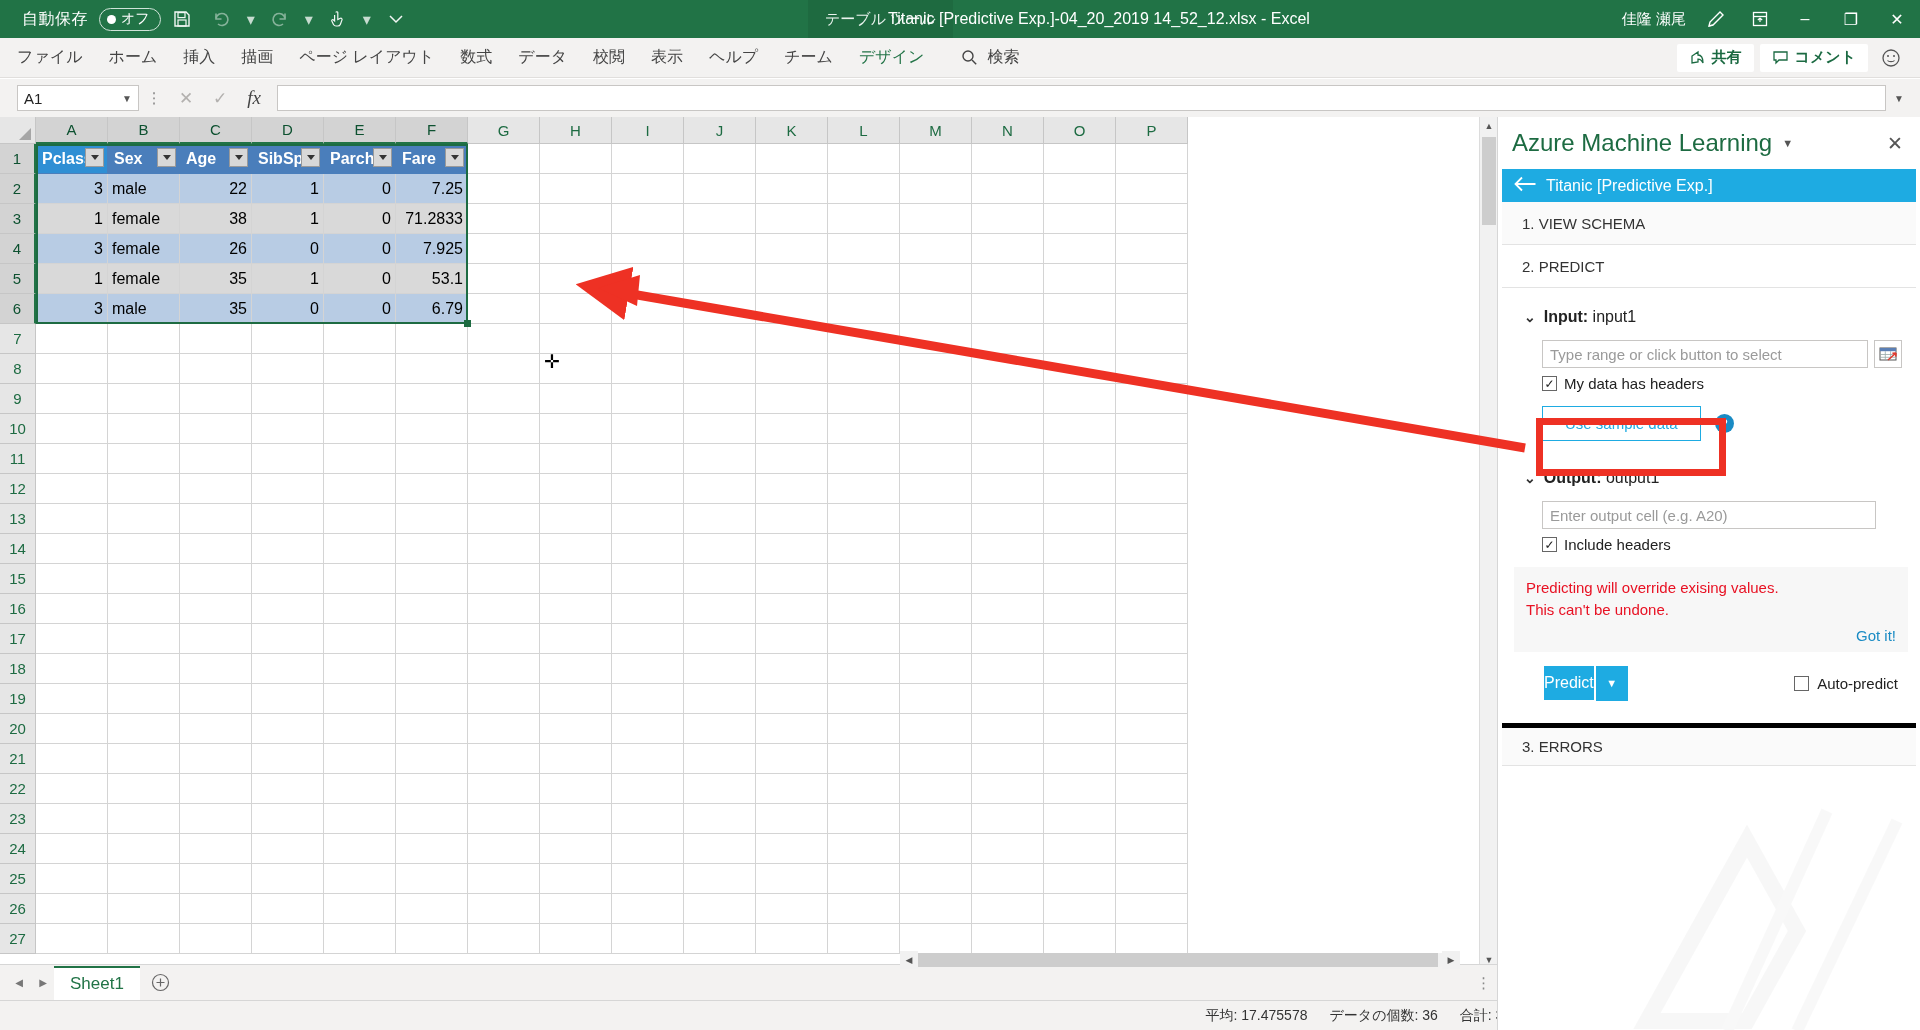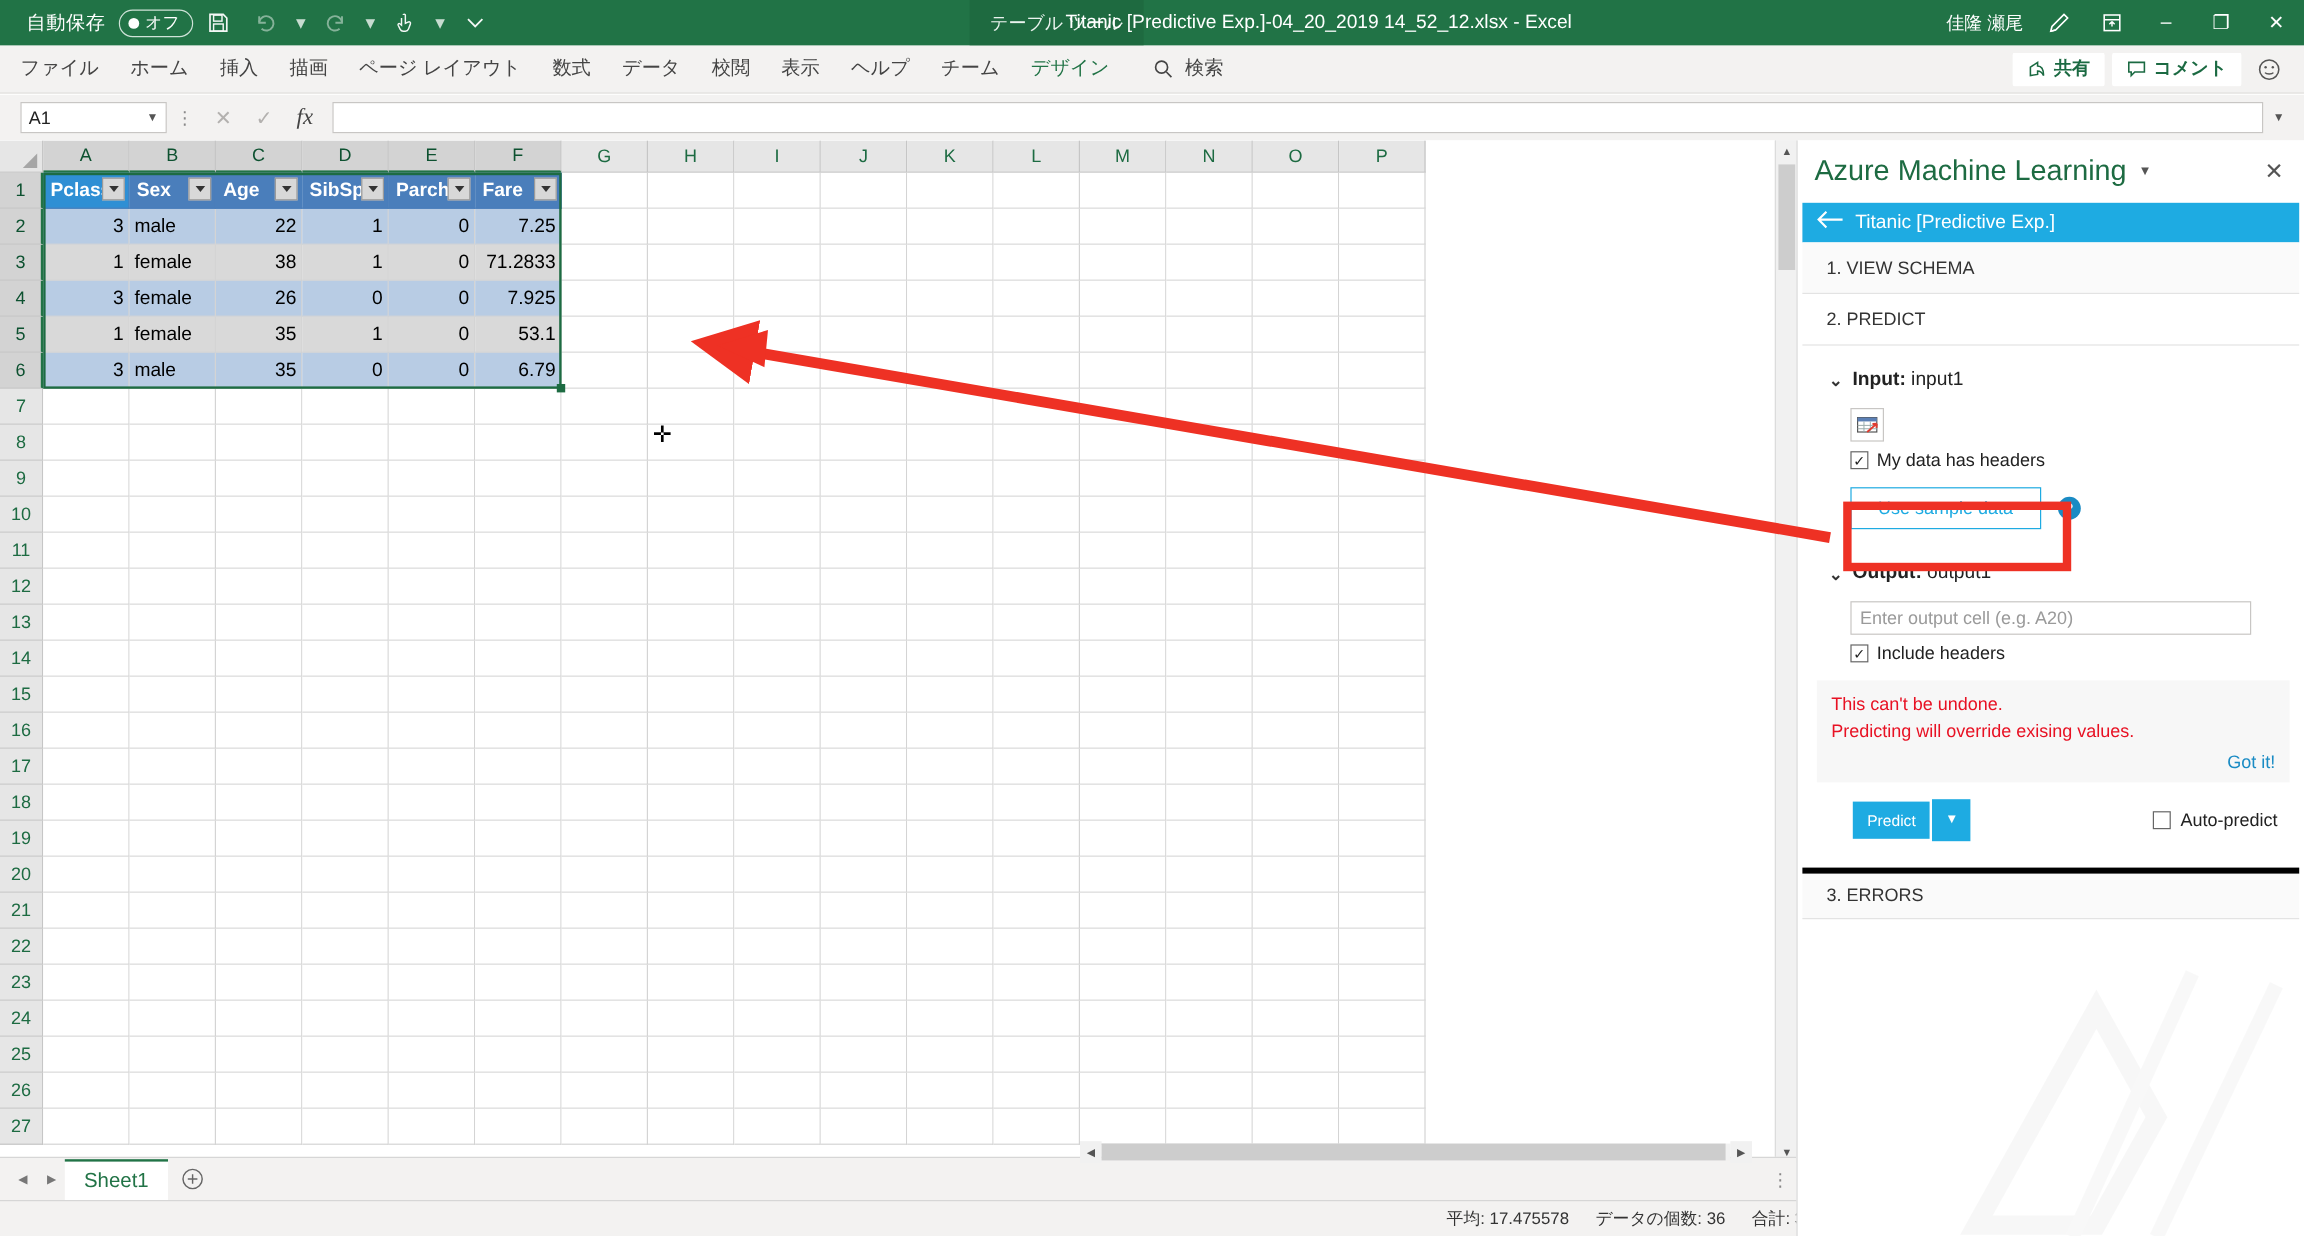--- a/index.html
+++ b/index.html
@@ -238,21 +238,21 @@
   }
   .helpdot {
     width: 19px; height: 19px; border-radius: 50%; background: #1a8bc4; color: #fff;
     font-size: 13px; font-weight: bold; display: flex; align-items: center; justify-content: center;
   }
   .warnbox { margin: 14px 8px 0 12px; background: #f7f7f7; padding: 10px 12px 8px 12px; }
   .warn-t { color: #e81123; font-size: 15px; line-height: 1.45; }
   .gotit { text-align: right; color: #1a8bc4; font-size: 15px; margin-top: 6px; }
   .predict-row { display: flex; align-items: center; padding: 14px 0 0 42px; }
   .predictbtn {
-    background: #1eabe2; color: #fff; font-size: 13px; padding: 8px 12px; border: none;
+    background: #1eabe2; color: #fff; font-size: 16px; padding: 8px 0; border: none;
   }
   .predict-caret {
     background: #1eabe2; color: #fff; width: 32px; height: 35px; margin-left: 2px;
     display: flex; align-items: center; justify-content: center; font-size: 11px;
   }
   .autopredict { margin-left: auto; margin-right: 18px; display: flex; align-items: center; gap: 8px; }
   .tp-watermark {
     position: absolute; bottom: 46px; right: 0; width: 423px; height: 260px;
     overflow: hidden; pointer-events: none; opacity: .5;
   }
@@ -1051,20 +1051,23 @@
 
     <div class="tp-body">
 
       <div class="tp-grp">
         <span class="chev">⌄</span>
         <span class="tp-grp-lbl">
           <b>Input:</b><span> input1</span>
         </span>
       </div>
       <div class="tp-field-row">
+        <div class="tp-input">
+          <span>Type range or click button to select</span>
+        </div>
         <div class="rangebtn">
           <svg width="19" height="17" viewBox="0 0 19 17">
             <rect x="1" y="2" width="16" height="12" fill="none" stroke="#555" stroke-width="1"></rect>
             <rect x="1" y="2" width="16" height="3.2" fill="#5b7fb5"></rect>
             <path d="M1 8.5h16M1 11.3h16M6.3 5.2v8.8M11.6 5.2v8.8" stroke="#9aa" stroke-width=".8"></path>
             <path d="M9 14 L17 7 M17 7l-3.6.3M17 7l-.3 3.6" stroke="#e03b2f" stroke-width="1.6" fill="none"></path>
           </svg>
         </div>
       </div>
       <div class="cbrow">
@@ -1086,22 +1089,22 @@
         <div class="tp-input">
           <span>Enter output cell (e.g. A20)</span>
         </div>
       </div>
       <div class="cbrow">
         <span class="cbox">✓</span>
         <span class="cbrow-lbl">Include headers</span>
       </div>
 
       <div class="warnbox">
+        <div class="warn-t">Predicting will override exising values.</div>
         <div class="warn-t">This can't be undone.</div>
-        <div class="warn-t">Predicting will override exising values.</div>
         <div class="gotit">Got it!</div>
       </div>
 
       <div class="predict-row">
         <button class="predictbtn">Predict</button>
         <span class="predict-caret">▼</span>
         <span class="autopredict">
           <span class="cbox"></span>
           <span class="cbrow-lbl">Auto-predict</span>
         </span>

